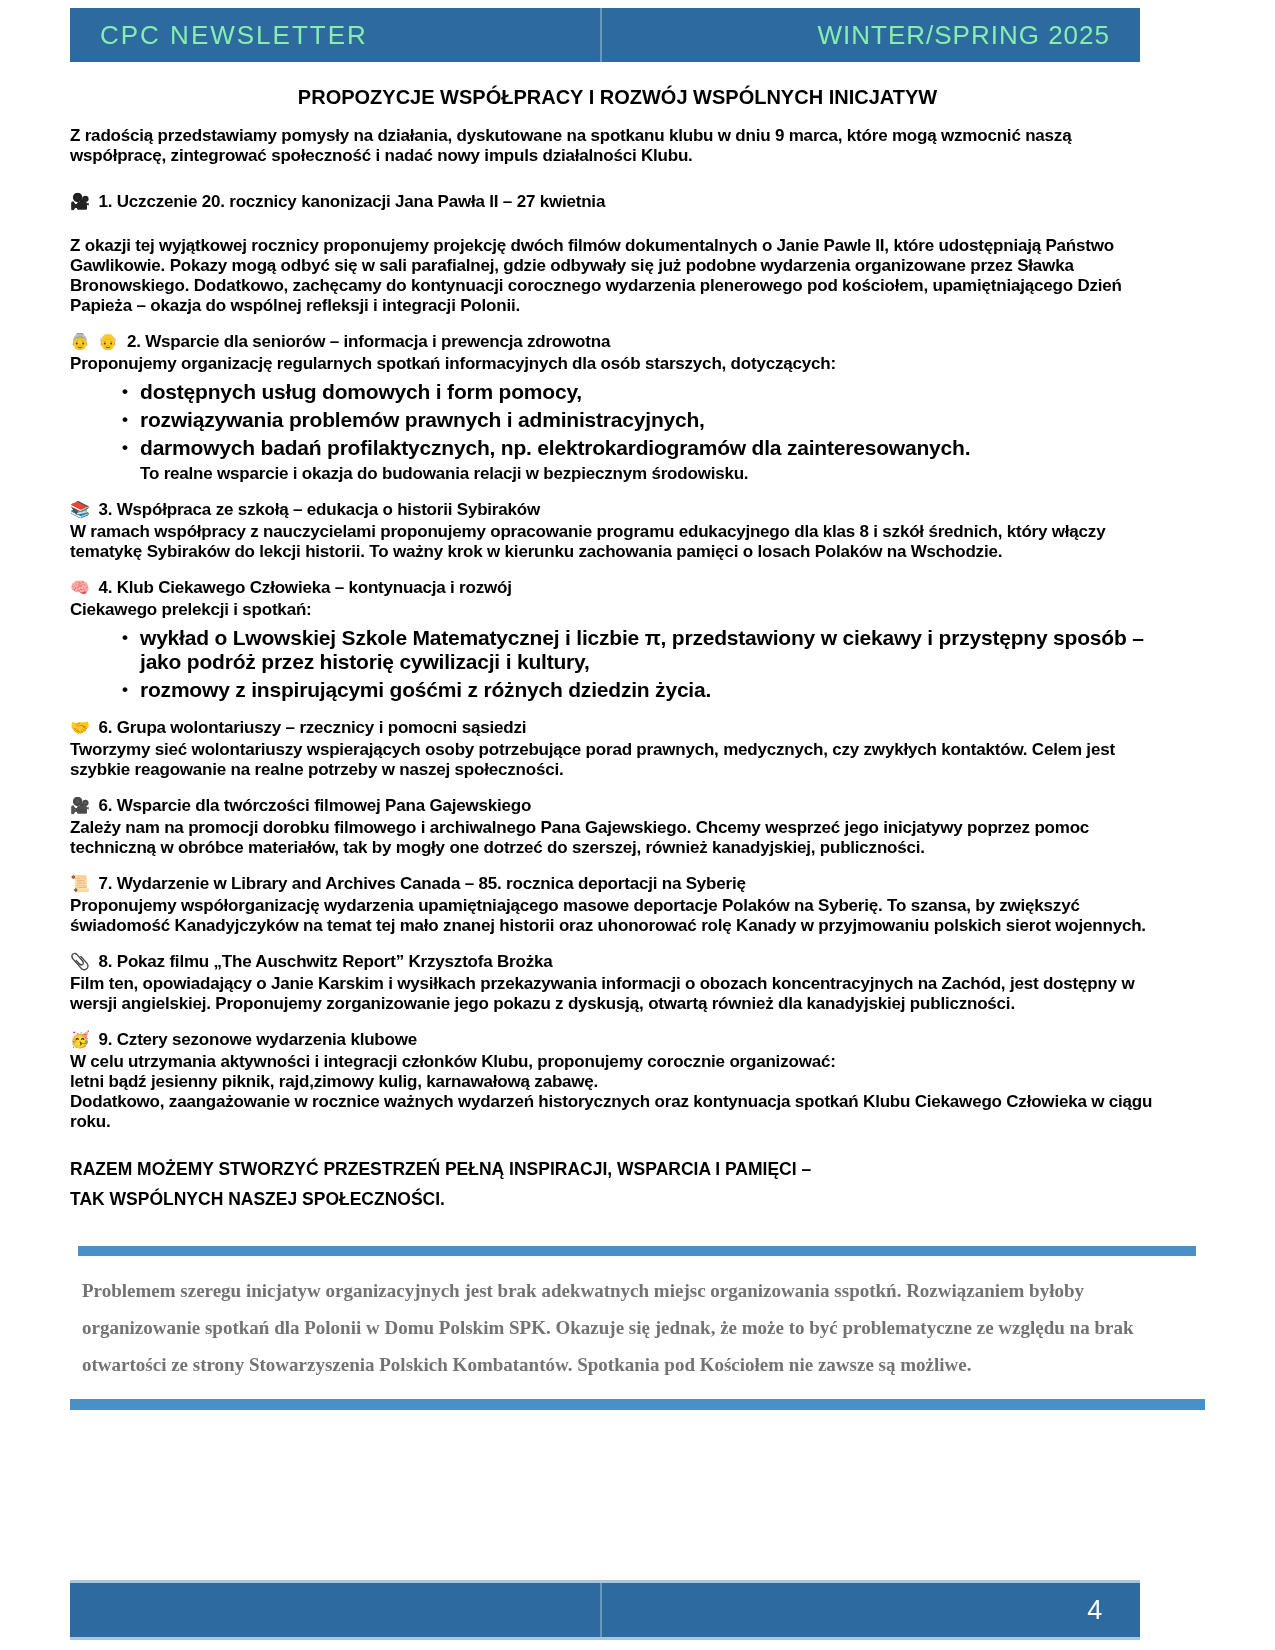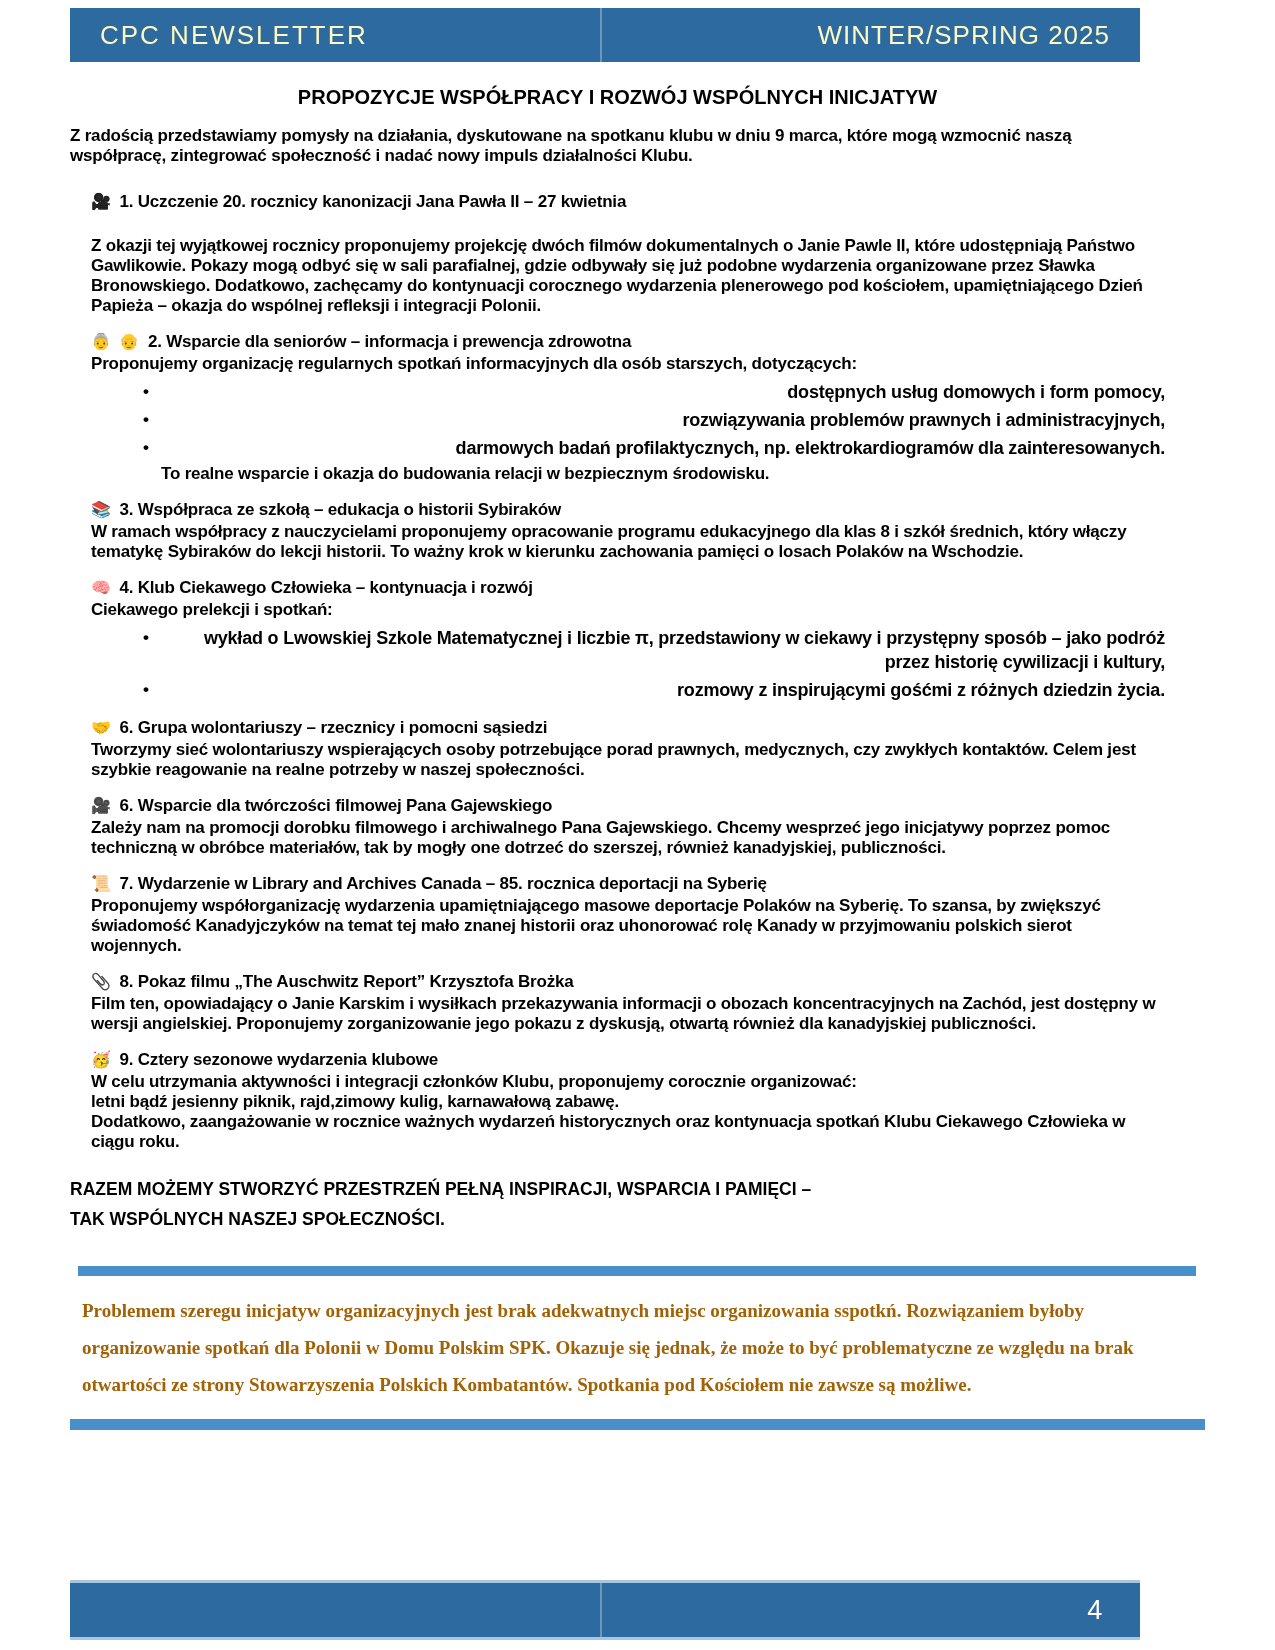--- a/index.html
+++ b/index.html
@@ -9,21 +9,21 @@
     background:#ffffff;
     font-family:"Liberation Sans",sans-serif;
     font-weight:700;
     color:#000;
     overflow:hidden;
     letter-spacing:-0.2px;
   }
   
   .topbar{
     position:absolute;left:70px;top:8px;width:1070px;height:54px;
-    background:#2d6a9f;color:#fef9c3;
+    background:#2d6a9f;color:#86efac;
     display:flex;align-items:center;justify-content:space-between;
     padding:0 30px;box-sizing:border-box;
   }
   .bar-divider{
     position:absolute;left:530px;top:0;width:2px;height:100%;
     background:rgba(255,255,255,0.30);
   }
   .topbar-left{font-size:26px;letter-spacing:2px;font-weight:400;font-stretch:condensed;}
   .topbar-right{font-size:26px;letter-spacing:1px;font-weight:400;font-stretch:condensed;}
   .footbar{
@@ -37,47 +37,47 @@
   
   .content{
     position:absolute;left:70px;top:80px;width:1095px;
   }
   .doc-title{
     text-align:center;font-size:20px;line-height:26px;margin:4px 0 16px 0;
     letter-spacing:0;
   }
   .para{font-size:17px;line-height:20px;margin:0;}
   .intro{margin-bottom:24px;}
-  .section{margin-top:14px;margin-left:21px;}
+  .section{margin-top:14px;}
   .sec-heading{font-size:17px;line-height:24px;}
   .emoji{font-size:16px;letter-spacing:0;margin-right:4px;}
   .emoji.mono{filter:grayscale(1) brightness(0.45);}
   .gap{height:22px;}
   .lead{margin:0;}
   ul.bullets{margin:6px 0 0 0;padding:0 0 0 52px;list-style:none;}
   ul.bullets li{
-    font-size:18px;line-height:24px;margin:0 0 4px 0;position:relative;padding-left:18px;text-align:right;
+    font-size:21px;line-height:24px;margin:0 0 4px 0;position:relative;padding-left:18px;
   }
   ul.bullets li::before{
     content:"\2022";position:absolute;left:0;top:0;font-size:17px;
   }
   .after-bullets{padding-left:70px;margin:0;}
   .tight{margin:0;}
   .closing{
     text-align:left;margin-top:22px;font-size:17.5px;line-height:30px;letter-spacing:0;
   }
   
   .note-block{margin-top:32px;}
   .rule{height:10px;background:#4a90c8;}
   .rule-top{width:1118px;margin-left:8px;}
   .rule-bottom{width:1135px;margin-left:0;height:11px;margin-top:10px;}
   .note-text{
     font-family:"Liberation Serif",serif;
     font-weight:700;
-    color:#a16207;
+    color:#737373;
     font-size:19px;line-height:37px;
     padding:16px 20px 6px 12px;
     letter-spacing:0;
     margin:0;
   }
 </style>
 </head>
 <body>
 
 <div class="page">

